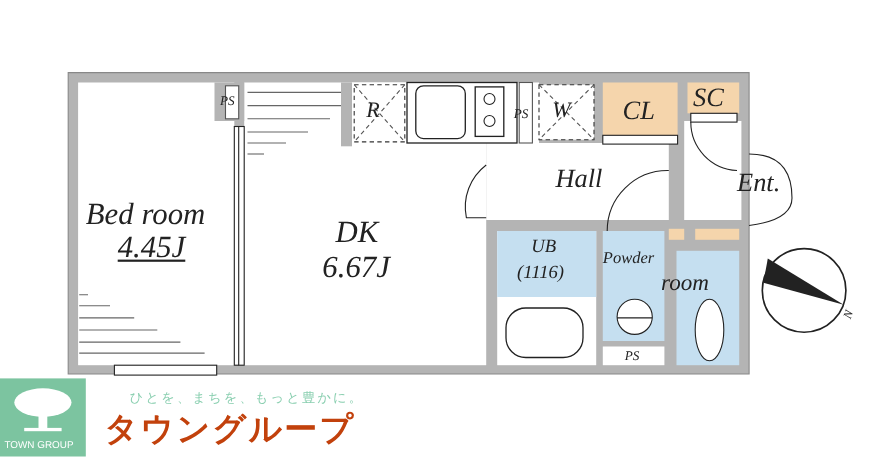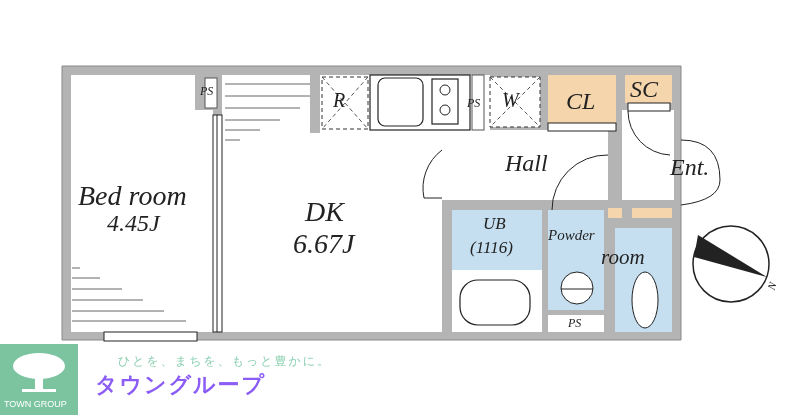--- a/index.html
+++ b/index.html
@@ -2,21 +2,21 @@
 <html><head>
 <meta charset="utf-8">
 <style>
   html,body{margin:0;padding:0;background:#fff;}
   body{width:800px;height:415px;position:relative;overflow:hidden;font-family:"Liberation Serif",serif;}
   .abs{position:absolute;}
   .lbl{position:absolute;font-style:italic;color:#222;font-family:"Liberation Serif",serif;white-space:nowrap;}
   .logo-box{position:absolute;left:0;top:344px;width:78px;height:71px;background:#7cc4a0;}
   .logo-text{position:absolute;left:4px;top:399px;color:#fff;font-family:"Liberation Sans",sans-serif;font-size:9px;}
   .slogan{position:absolute;left:98px;top:353px;color:#8acfb0;font-family:"DejaVu Sans",sans-serif;font-size:12px;letter-spacing:2px;margin-left:20px;}
-  .brand{position:absolute;left:95px;top:370px;color:#8b5cf6;font-family:Liberation Sans, sans-serif;font-size:22px;font-weight:bold;letter-spacing:2px;}
+  .brand{position:absolute;left:95px;top:370px;color:#c2410c;font-family:Liberation Sans, sans-serif;font-size:30px;font-weight:bold;letter-spacing:2px;}
 </style>
 </head>
 <body>
 
 <div class="abs" style="left:0;top:0;width:800px;height:345px;">
 <svg width="800" height="345" viewBox="0 0 800 345" xmlns="http://www.w3.org/2000/svg">
 
   <path d="M62 66 H681 V340 H62 Z" fill="#b4b4b4" stroke="#888" stroke-width="1"></path>
 
   <rect x="71" y="75" width="142" height="257" fill="#fff"></rect>
@@ -91,21 +91,21 @@
   <path d="M608 155 A55 55 0 0 0 552 210" fill="none" stroke="#222"></path>
   <path d="M628 111 A44 44 0 0 0 670 155" fill="none" stroke="#222"></path>
   <path d="M681 140 Q720 140 720 180 Q720 200 681 205" fill="none" stroke="#222"></path>
 
   <circle cx="731" cy="264" r="38" fill="#fff" stroke="#222" stroke-width="1.5"></circle>
   <polygon points="698,235 694,257 767,277" fill="#222"></polygon>
 </svg>
 </div>
 
 <div class="lbl" style="left:78px;top:180px;font-size:28px;text-align:right;">Bed room</div>
-<div class="lbl" style="left:107px;top:210px;font-size:24px;">4.45J</div>
+<div class="lbl" style="left:107px;top:210px;font-size:28px;text-decoration:underline;">4.45J</div>
 <div class="lbl" style="left:305px;top:196px;font-size:28px;text-align:center;">DK</div>
 <div class="lbl" style="left:293px;top:228px;font-size:28px;">6.67J</div>
 <div class="lbl" style="left:333px;top:89px;font-size:20px;">R</div>
 <div class="lbl" style="left:502px;top:89px;font-size:20px;">W</div>
 <div class="lbl" style="left:200px;top:84px;font-size:12px;">PS</div>
 <div class="lbl" style="left:467px;top:96px;font-size:12px;">PS</div>
 <div class="lbl" style="left:568px;top:316px;font-size:12px;">PS</div>
 <div class="lbl" style="left:566px;top:88px;font-size:24px;">CL</div>
 <div class="lbl" style="left:630px;top:76px;font-size:24px;">SC</div>
 <div class="lbl" style="left:505px;top:150px;font-size:24px;">Hall</div>

